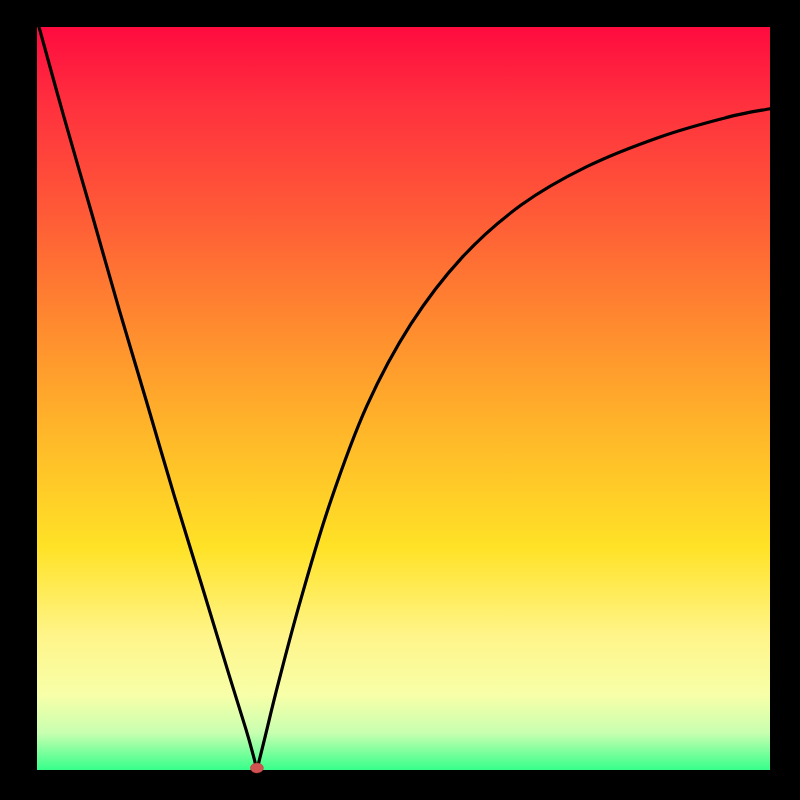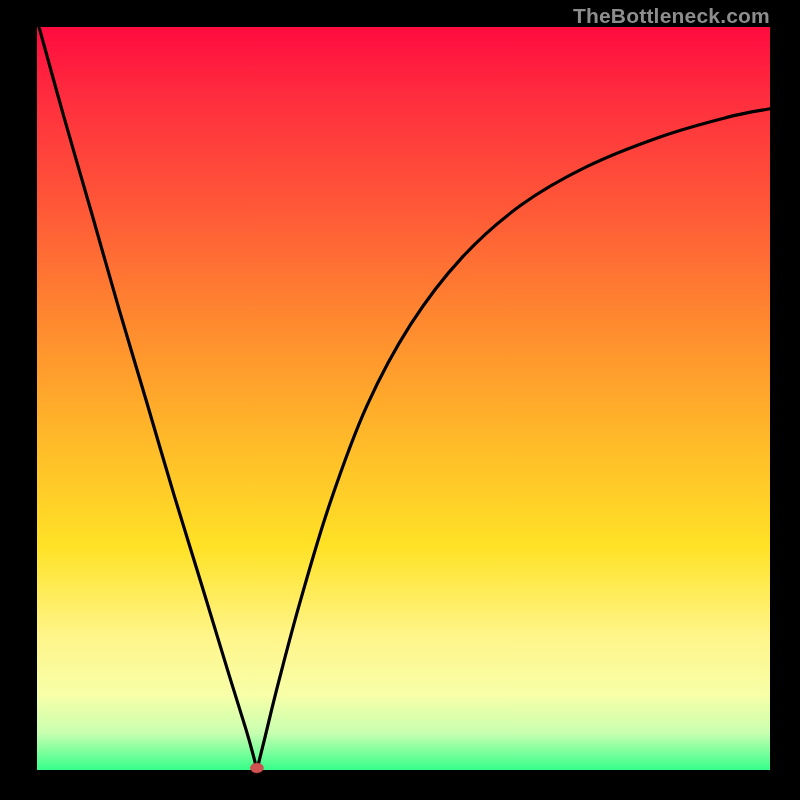--- a/index.html
+++ b/index.html
@@ -60,21 +60,20 @@
     fill: #d25151;
     stroke: #b43c3c;
     stroke-width: 0.5;
   }
   
 </style>
 </head>
 <body>
 
 <div class="outer">
-  <div class="watermark">TheBottleneck.com</div>
 
   <div class="plot-area">
     <svg class="curve" viewBox="0 0 733 743" preserveAspectRatio="none">
       <path d="M 0.00 -7.43 C 4.88 10.22, 17.23 55.61, 27.12 90.65 C 37.02 125.69, 45.08 152.73, 54.98 187.24 C 64.87 221.74, 72.20 248.37, 82.10 282.34 C 91.99 316.31, 100.05 342.52, 109.95 375.96 C 119.85 409.39, 127.18 435.19, 137.07 468.09 C 146.97 500.99, 155.03 526.37, 164.93 558.74 C 174.82 591.10, 184.13 622.08, 192.05 647.90 C 199.96 673.71, 204.55 687.69, 208.90 702.13 C 213.26 716.58, 214.26 720.78, 216.23 728.14 C 218.21 735.50, 219.24 740.33, 219.90 743.00" stroke="#000" stroke-width="3.2" fill="none" stroke-linecap="round"></path>
       <path d="M 219.90 743.00 C 221.22 737.65, 223.27 729.33, 227.23 713.28 C 231.19 697.23, 235.29 679.25, 241.89 653.84 C 248.49 628.43, 254.64 604.21, 263.88 572.11 C 273.12 540.01, 281.33 510.29, 293.20 475.52 C 305.07 440.75, 315.34 411.03, 329.85 378.93 C 344.36 346.83, 356.68 323.95, 373.83 297.20 C 390.98 270.45, 405.35 251.73, 425.14 230.33 C 444.93 208.93, 461.35 194.64, 483.78 178.32 C 506.21 162.00, 524.68 151.99, 549.75 139.68 C 574.82 127.38, 597.98 118.79, 623.05 109.96 C 648.12 101.14, 669.23 95.73, 689.02 90.65 C 708.81 85.56, 725.08 83.33, 733.00 81.73" stroke="#000" stroke-width="3.2" fill="none" stroke-linecap="round"></path>
       <ellipse class="vertex-dot" cx="219.90" cy="741.00" rx="6.5" ry="5"></ellipse>
     </svg>
   </div>
 </div>
 

